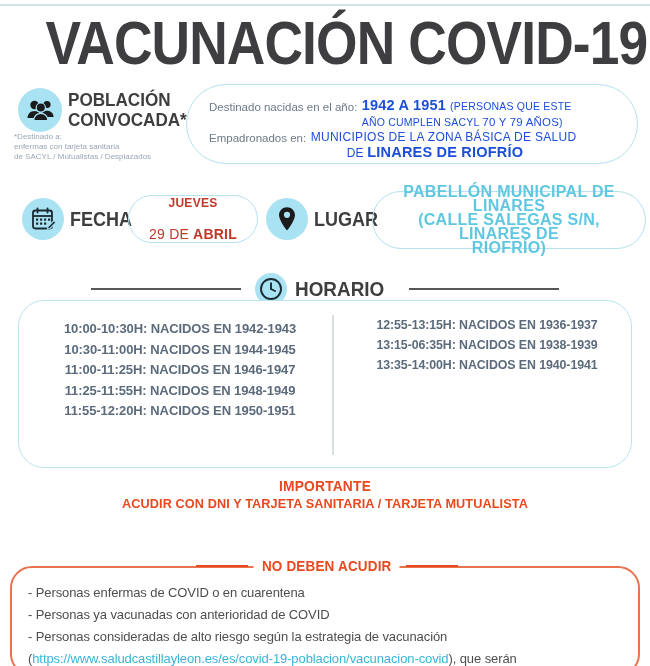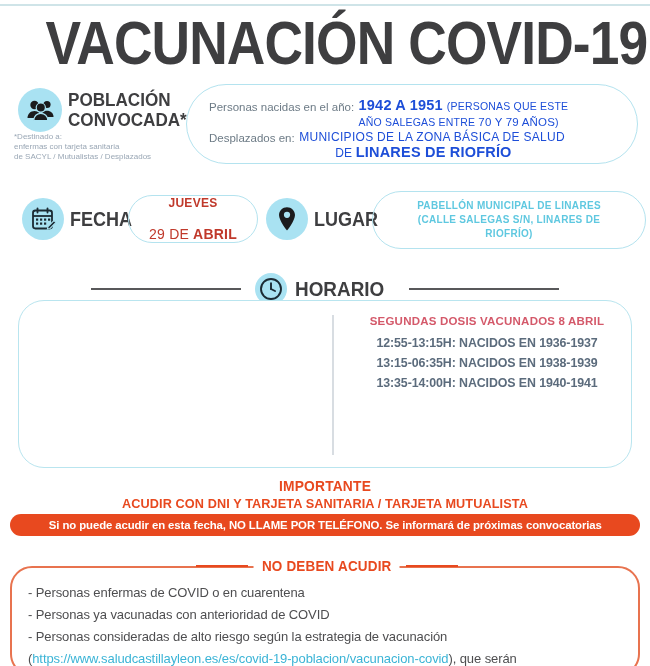--- a/index.html
+++ b/index.html
@@ -101,21 +101,21 @@
     font-weight: 700; font-size: 20px; color: #3e3e40;
     transform: scaleX(0.9); transform-origin: left top;
   }
   .lugar-box {
     position: absolute; left: 364px; top: -1px; width: 274px; height: 58px;
     border: 1.6px solid #b4e3ef; border-radius: 30px;
     display: flex; align-items: center; justify-content: center;
     text-align: center; padding: 0 16px;
   }
   .lugar-text {
-    font-size: 10px; line-height: 14px; font-weight: 700;
+    font-size: 16px; line-height: 14px; font-weight: 700;
     color: #5fc8e0; letter-spacing: .3px;
   }
 
   
   .horario-head {
     position: absolute; left: 0; top: 272px; width: 650px; height: 34px;
     display: flex; align-items: center; justify-content: center;
   }
   .hline { width: 150px; height: 1.5px; background: #58585a; }
   .hline.l { margin-right: 14px; }
@@ -223,29 +223,29 @@
     </div>
 
     <div class="pob-note">
       <div>*Destinado a:</div>
       <div>enfermas con tarjeta sanitaria</div>
       <div>de SACYL / Mutualistas / Desplazados</div>
     </div>
 
     <div class="pob-box">
       <div class="pob-row1">
-        <span class="lbl-grey">Personas nacidas en el año:</span>
+        <span class="lbl-grey">Destinado nacidas en el año:</span>
         <span class="val-blue">
           <span class="big2">1942 A 1951</span>
           <span class="small">(PERSONAS QUE ESTE</span><br>
-          <span class="small">AÑO SALEGAS ENTRE </span><span class="small"><b>70 Y 79 AÑOS</b></span><span class="small">)</span>
+          <span class="small">AÑO CUMPLEN SACYL </span><span class="small"><b>70 Y 79 AÑOS</b></span><span class="small">)</span>
         </span>
       </div>
       <div class="pob-row2">
-        <span class="lbl-grey">Desplazados en:</span>
+        <span class="lbl-grey">Empadronados en:</span>
         <span class="val-blue">
           <span class="small" style="font-size:12px;letter-spacing:.3px">MUNICIPIOS DE LA ZONA BÁSICA DE SALUD</span><br>
           <span style="margin-left:36px"><span class="small" style="font-size:12px">DE </span><span class="big2">LINARES DE RIOFRÍO</span></span>
         </span>
       </div>
     </div>
   </div>
 
   <div class="sec-fl">
 
@@ -300,34 +300,37 @@
         <line x1="12" y1="12" x2="16" y2="14" stroke="#1b2a33" stroke-width="1.9" stroke-linecap="round"></line>
       </svg>
     </div>
     <div class="horario-lbl">HORARIO</div>
     <div class="hline r"></div>
   </div>
 
   <div class="horario-box">
     <div class="h-divider"></div>
 
+    <div class="h-left">
+      <div class="slot">10:00-10:30H: NACIDOS EN 1942-1943</div>
+      <div class="slot">10:30-11:00H: NACIDOS EN 1944-1945</div>
+      <div class="slot">11:00-11:25H: NACIDOS EN 1946-1947</div>
+      <div class="slot">11:25-11:55H: NACIDOS EN 1948-1949</div>
+      <div class="slot">11:55-12:20H: NACIDOS EN 1950-1951</div>
+    </div>
 
     <div class="h-right">
-      <div class="sec-dosis-title">SEGUNDAS DOSIS VACUNADOS 8 ABRIL</div>
       <div class="slot">12:55-13:15H: NACIDOS EN 1936-1937</div>
       <div class="slot">13:15-06:35H: NACIDOS EN 1938-1939</div>
       <div class="slot">13:35-14:00H: NACIDOS EN 1940-1941</div>
     </div>
   </div>
 
   <div class="imp-title">IMPORTANTE</div>
   <div class="imp-sub">ACUDIR CON DNI Y TARJETA SANITARIA / TARJETA MUTUALISTA</div>
-  <div class="imp-banner">
-    <span>Si no puede acudir en esta fecha, NO LLAME POR TELÉFONO. Se informará de próximas convocatorias</span>
-  </div>
 
   <div class="nda-box">
     <div class="nda-title-wrap">
       <div class="nda-dash"></div>
       <div class="nda-title">NO DEBEN ACUDIR</div>
       <div class="nda-dash"></div>
     </div>
     <div class="nda-list">
       <div class="nda-item">- Personas enfermas de COVID o en cuarentena</div>
       <div class="nda-item">- Personas ya vacunadas con anterioridad de COVID</div>

